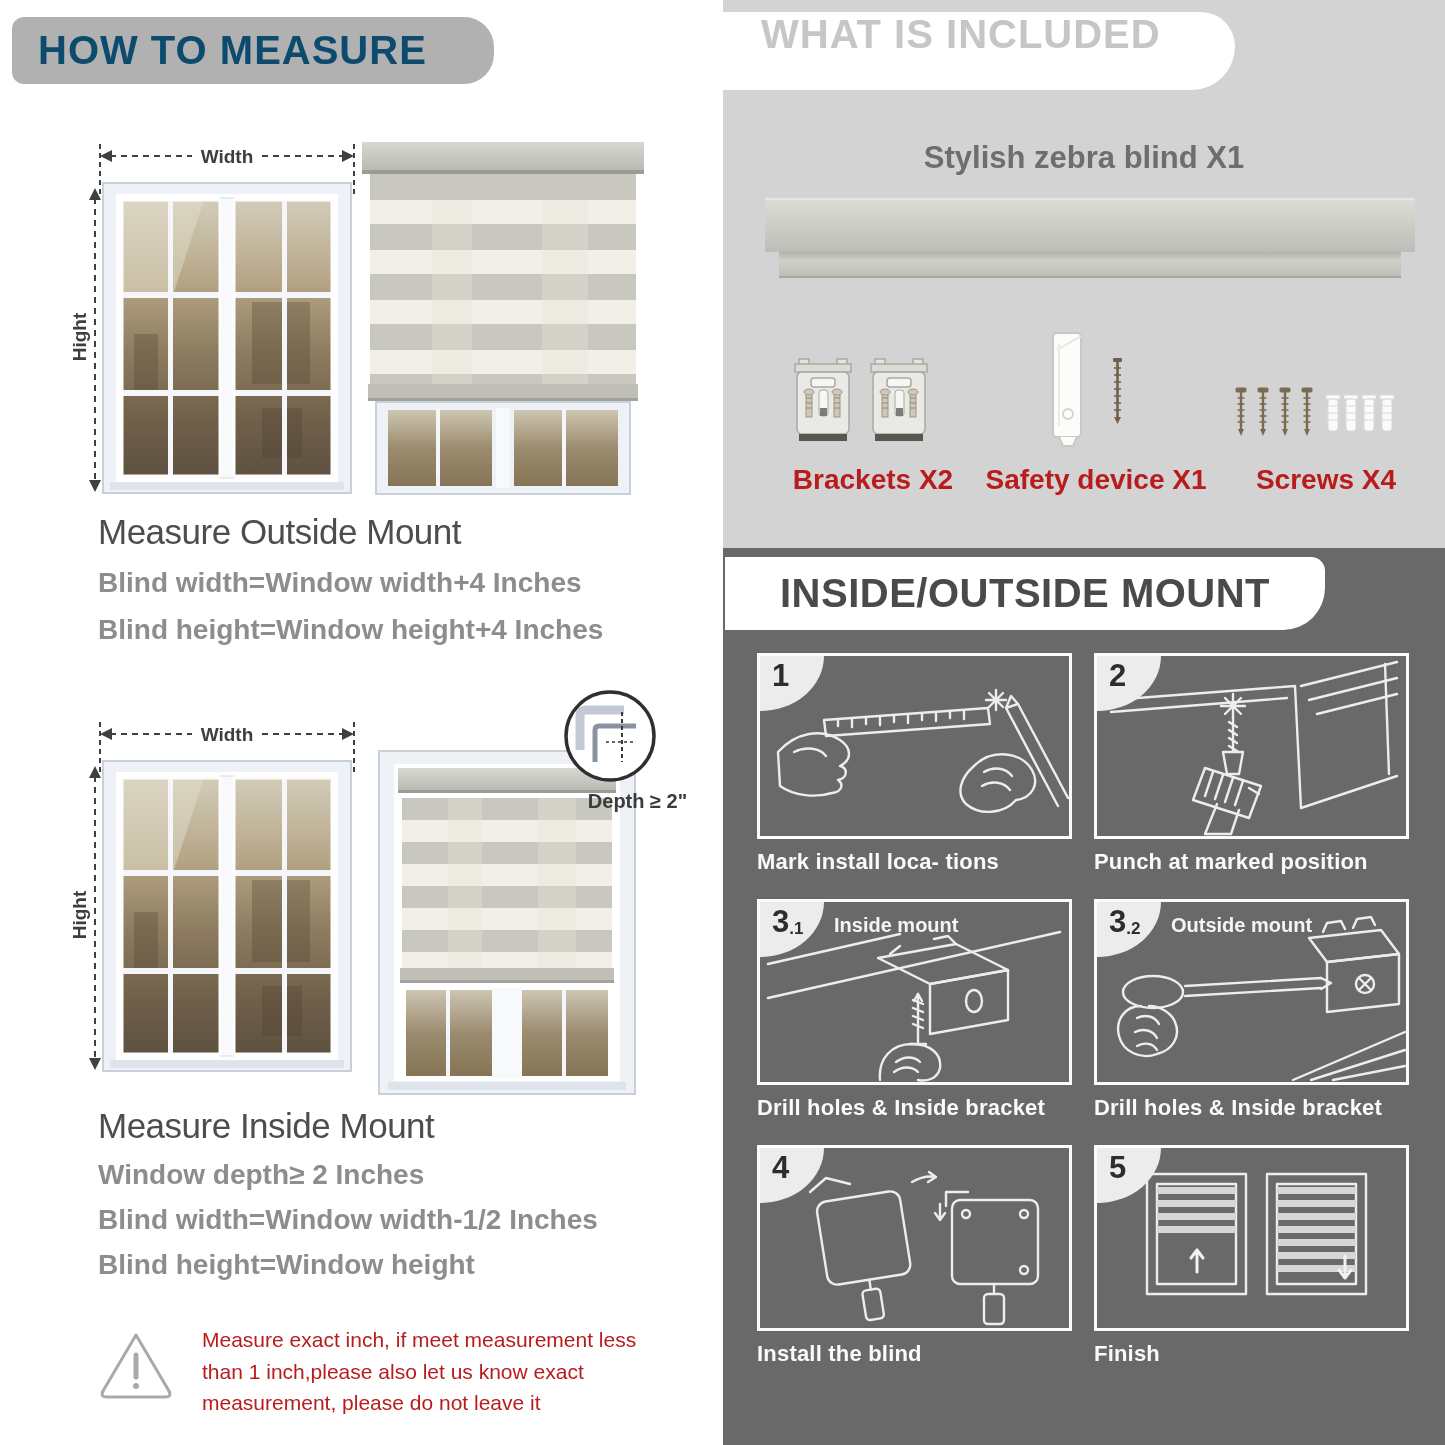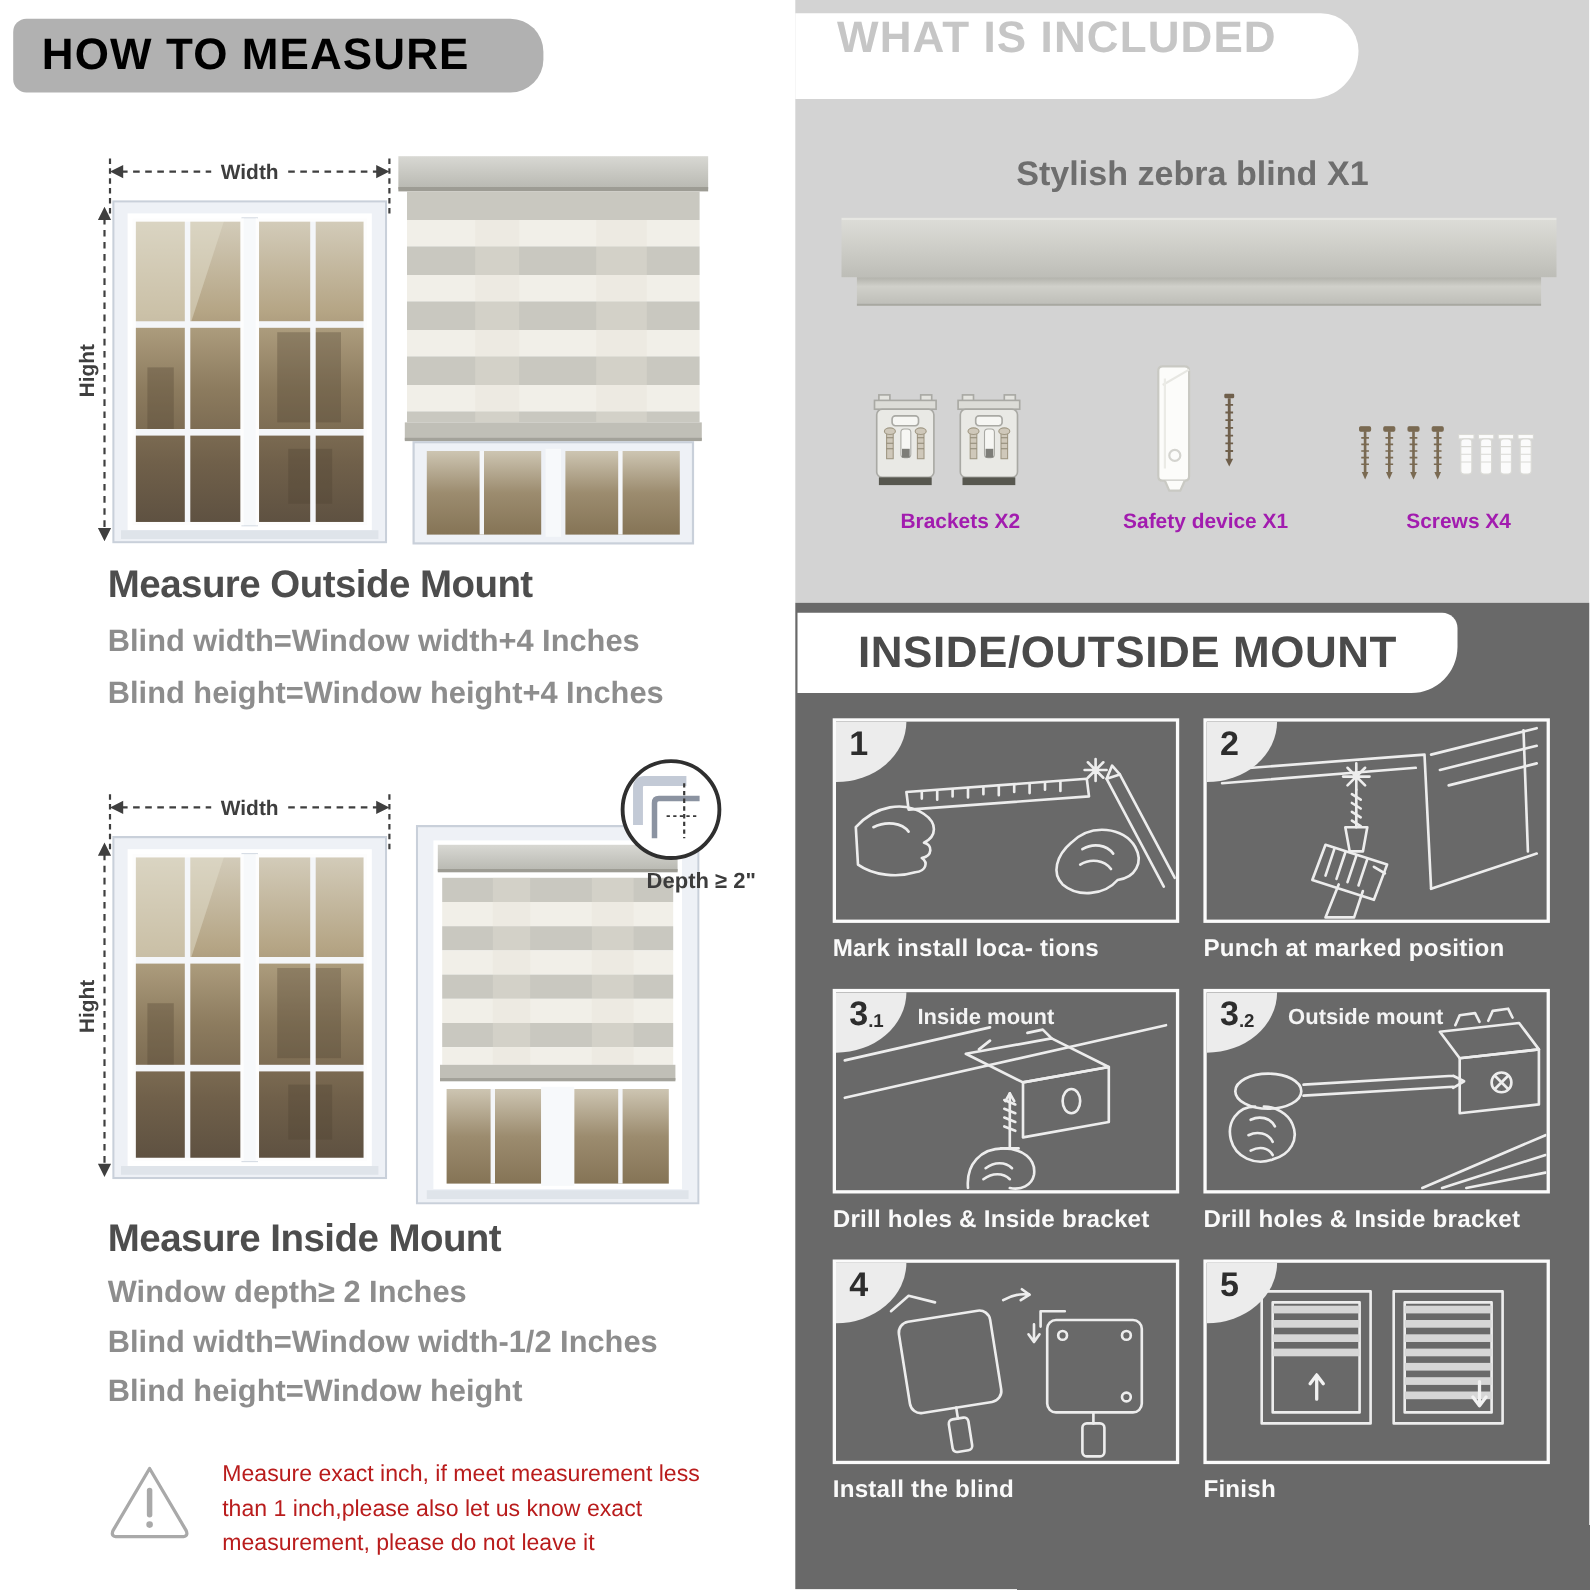--- a/index.html
+++ b/index.html
@@ -4,42 +4,42 @@
 <style>
   * { box-sizing: border-box; }
   body { margin:0; background:#ffffff; font-family:"Liberation Sans", sans-serif; }
   .canvas { position:relative; width:1445px; height:1445px; overflow:hidden; background:#fff; }
 
   
   .left-col { position:absolute; left:0; top:0; width:723px; height:1445px; background:#fff; }
 
   .howto-header { position:absolute; left:12px; top:17px; width:482px; height:67px;
     background:#b1b1b1; border-radius:12px 30px 30px 12px; display:flex; align-items:center; padding-left:26px; }
-  .howto-header span { font-size:40px; font-weight:800; color:#000000; letter-spacing:1px; white-space:nowrap; }
+  .howto-header span { font-size:40px; font-weight:800; color:#0c4a6e; letter-spacing:1px; white-space:nowrap; }
 
   .fig-row { position:absolute; left:70px; width:590px; }
   .row1 { top:130px; height:378px; }
   .row2 { top:712px; height:392px; }
 
   .winfig { position:absolute; left:0; top:0; width:292px; height:372px; }
   .row2 .winfig { top:-4px; }
   .warrow { position:absolute; left:26px; top:10px; }
   .harrow { position:absolute; left:14px; top:54px; }
   .height-label { position:absolute; left:-14px; top:196px; transform:rotate(-90deg);
     font-size:19px; font-weight:700; color:#3e3e3e; }
   .windowsvg { position:absolute; left:32px; top:52px; }
 
   .blind1 { position:absolute; left:292px; top:6px; }
   .blind2 { position:absolute; left:308px; top:38px; }
   .magnifier { position:absolute; left:492px; top:-24px; }
   .depth-label { position:absolute; left:480px; top:78px; width:175px; text-align:center;
     font-size:20px; font-weight:700; color:#3c3c3c; white-space:nowrap; }
 
   .tb { position:absolute; left:98px; }
-  .tb h2 { margin:0; font-size:35px; font-weight:700; color:#4d4d4d; letter-spacing:-0.5px; }
+  .tb h2 { margin:0; font-size:35px; font-weight:400; color:#4d4d4d; letter-spacing:-0.5px; }
   .tb p { margin:15px 0 0; font-size:28px; font-weight:700; color:#8d8d8d; }
   .tb1 { top:512px; }
   .tb2 { top:1106px; }
   .tb2 p { margin:13px 0 0; }
 
   .warning { position:absolute; left:96px; top:1320px; display:flex; }
   .warning .tri { flex:none; margin-top:8px; }
   .warning p { margin:4px 0 0 26px; width:446px; font-size:21px; line-height:1.5;
     color:#b91c1c; font-weight:400; }
 
@@ -55,21 +55,21 @@
     border-top:2px solid #e6e6e2; }
   .rail-lip { margin:0 14px; height:26px;
     background:linear-gradient(180deg,#b2b2ab,#d0d0ca 35%,#bfbfb9); border-bottom:2px solid #a8a8a1; }
 
   .hw-row { position:absolute; left:30px; top:330px; display:flex; }
   .hw-item { display:flex; flex-direction:column; align-items:center; }
   .hw-item.brackets { width:216px; }
   .hw-item.safety  { width:230px; }
   .hw-item.screws  { width:230px; }
   .hw-img { height:118px; display:flex; align-items:flex-end; justify-content:center; gap:14px; }
-  .hw-label { margin-top:16px; font-size:19px; font-weight:700; color:#a21caf; white-space:nowrap;margin-left:24px; }
+  .hw-label { margin-top:16px; font-size:28px; font-weight:700; color:#b91c1c; white-space:nowrap;margin-left:24px; }
 
   
   .right-bottom { position:absolute; left:723px; top:548px; width:768px; height:897px; background:#696969; }
   .mount-header { position:absolute; left:2px; top:9px; width:600px; height:73px; background:#ffffff;
     border-radius:0 14px 42px 0; display:flex; align-items:center; padding-left:55px; }
   .mount-header span { font-size:40px; font-weight:800; color:#4a4a4a; letter-spacing:0.5px; white-space:nowrap; }
 
   .steps { position:absolute; left:34px; top:105px; width:654px; display:grid;
     grid-template-columns:315px 315px; column-gap:22px; }
   .step { margin-bottom:24px; }

